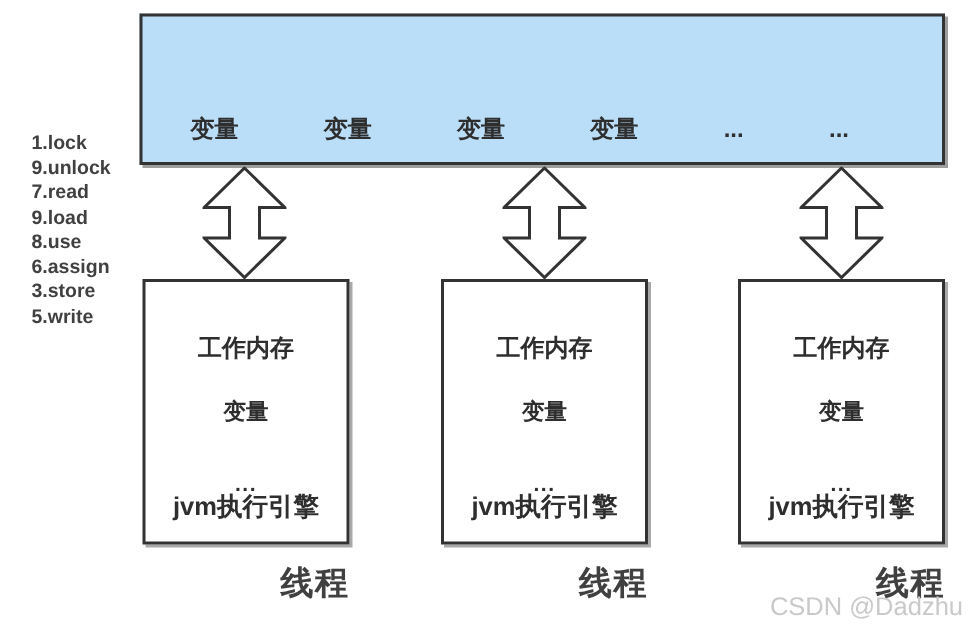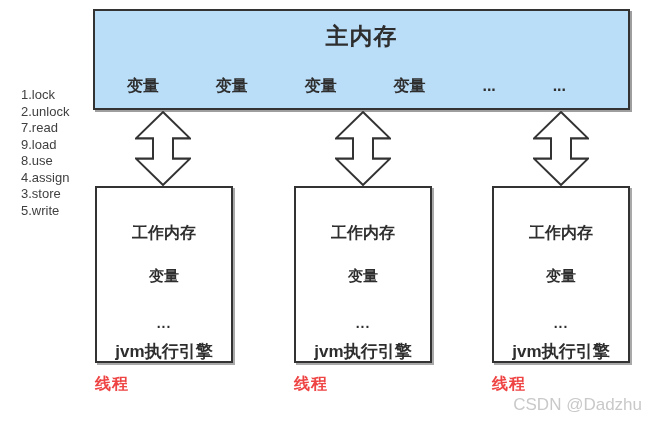--- a/index.html
+++ b/index.html
@@ -18,20 +18,21 @@
 
   
   .ops-list {
     position: absolute;
     left: 21px;
     top: 87px;
     font-size: 13px;
     line-height: 16.5px;
     color: #404040;
     white-space: nowrap;
+    font-weight: bold;
   }
   .ops-list .op { display: block; }
 
   
   .main-memory {
     position: absolute;
     left: 93px;
     top: 9px;
     width: 537px;
     height: 101px;
@@ -77,39 +78,38 @@
     width: 138px;
     height: 177px;
     background: #ffffff;
     border: 2px solid #333333;
     box-shadow: 2px 2px 0 rgba(40,40,40,0.4);
     display: flex;
     flex-direction: column;
     align-items: center;
     font-weight: bold;
     color: #2e2e2e;
-    justify-content: space-between;
   }
   .wm-1 { left: 95px; }
   .wm-2 { left: 294px; }
   .wm-3 { left: 492px; }
   .wm-title   { margin-top: 36px; font-size: 16px; line-height: 18px; }
   .wm-var     { margin-top: 24px; font-size: 15px; line-height: 17px; }
   .wm-dots    { margin-top: 33px; font-size: 14px; line-height: 12px; letter-spacing: 1px; }
-  .wm-engine  { margin-top: 12px;  font-size: 17px; line-height: 19px; }
+  .wm-engine  { margin-top: 0;  font-size: 17px; line-height: 19px; }
 
   
   .thread-label {
     position: absolute;
     top: 374px;
     width: 138px;
-    text-align: left;
-    font-size: 16px;
+    text-align: right;
+    font-size: 22px;
     font-weight: bold;
-    color: #ef4444;
+    color: #404040;
     letter-spacing: 1px;
   }
   .thread-1 { left: 95px; }
   .thread-2 { left: 294px; }
   .thread-3 { left: 492px; }
 
   
   .watermark {
     position: absolute;
     right: 8px;
@@ -119,31 +119,30 @@
     z-index: 5;
   }
 </style>
 </head>
 <body>
 
 <div class="canvas">
 
   <div class="ops-list">
     <span class="op">1.lock</span>
-    <span class="op">2.unlock</span>
+    <span class="op">9.unlock</span>
     <span class="op">7.read</span>
     <span class="op">9.load</span>
     <span class="op">8.use</span>
-    <span class="op">4.assign</span>
+    <span class="op">6.assign</span>
     <span class="op">3.store</span>
     <span class="op">5.write</span>
   </div>
 
   <div class="main-memory">
-    <div class="main-title">主内存</div>
     <div class="vars-row">
       <span>变量</span>
       <span>变量</span>
       <span>变量</span>
       <span>变量</span>
       <span>...</span>
       <span>...</span>
     </div>
   </div>
 

